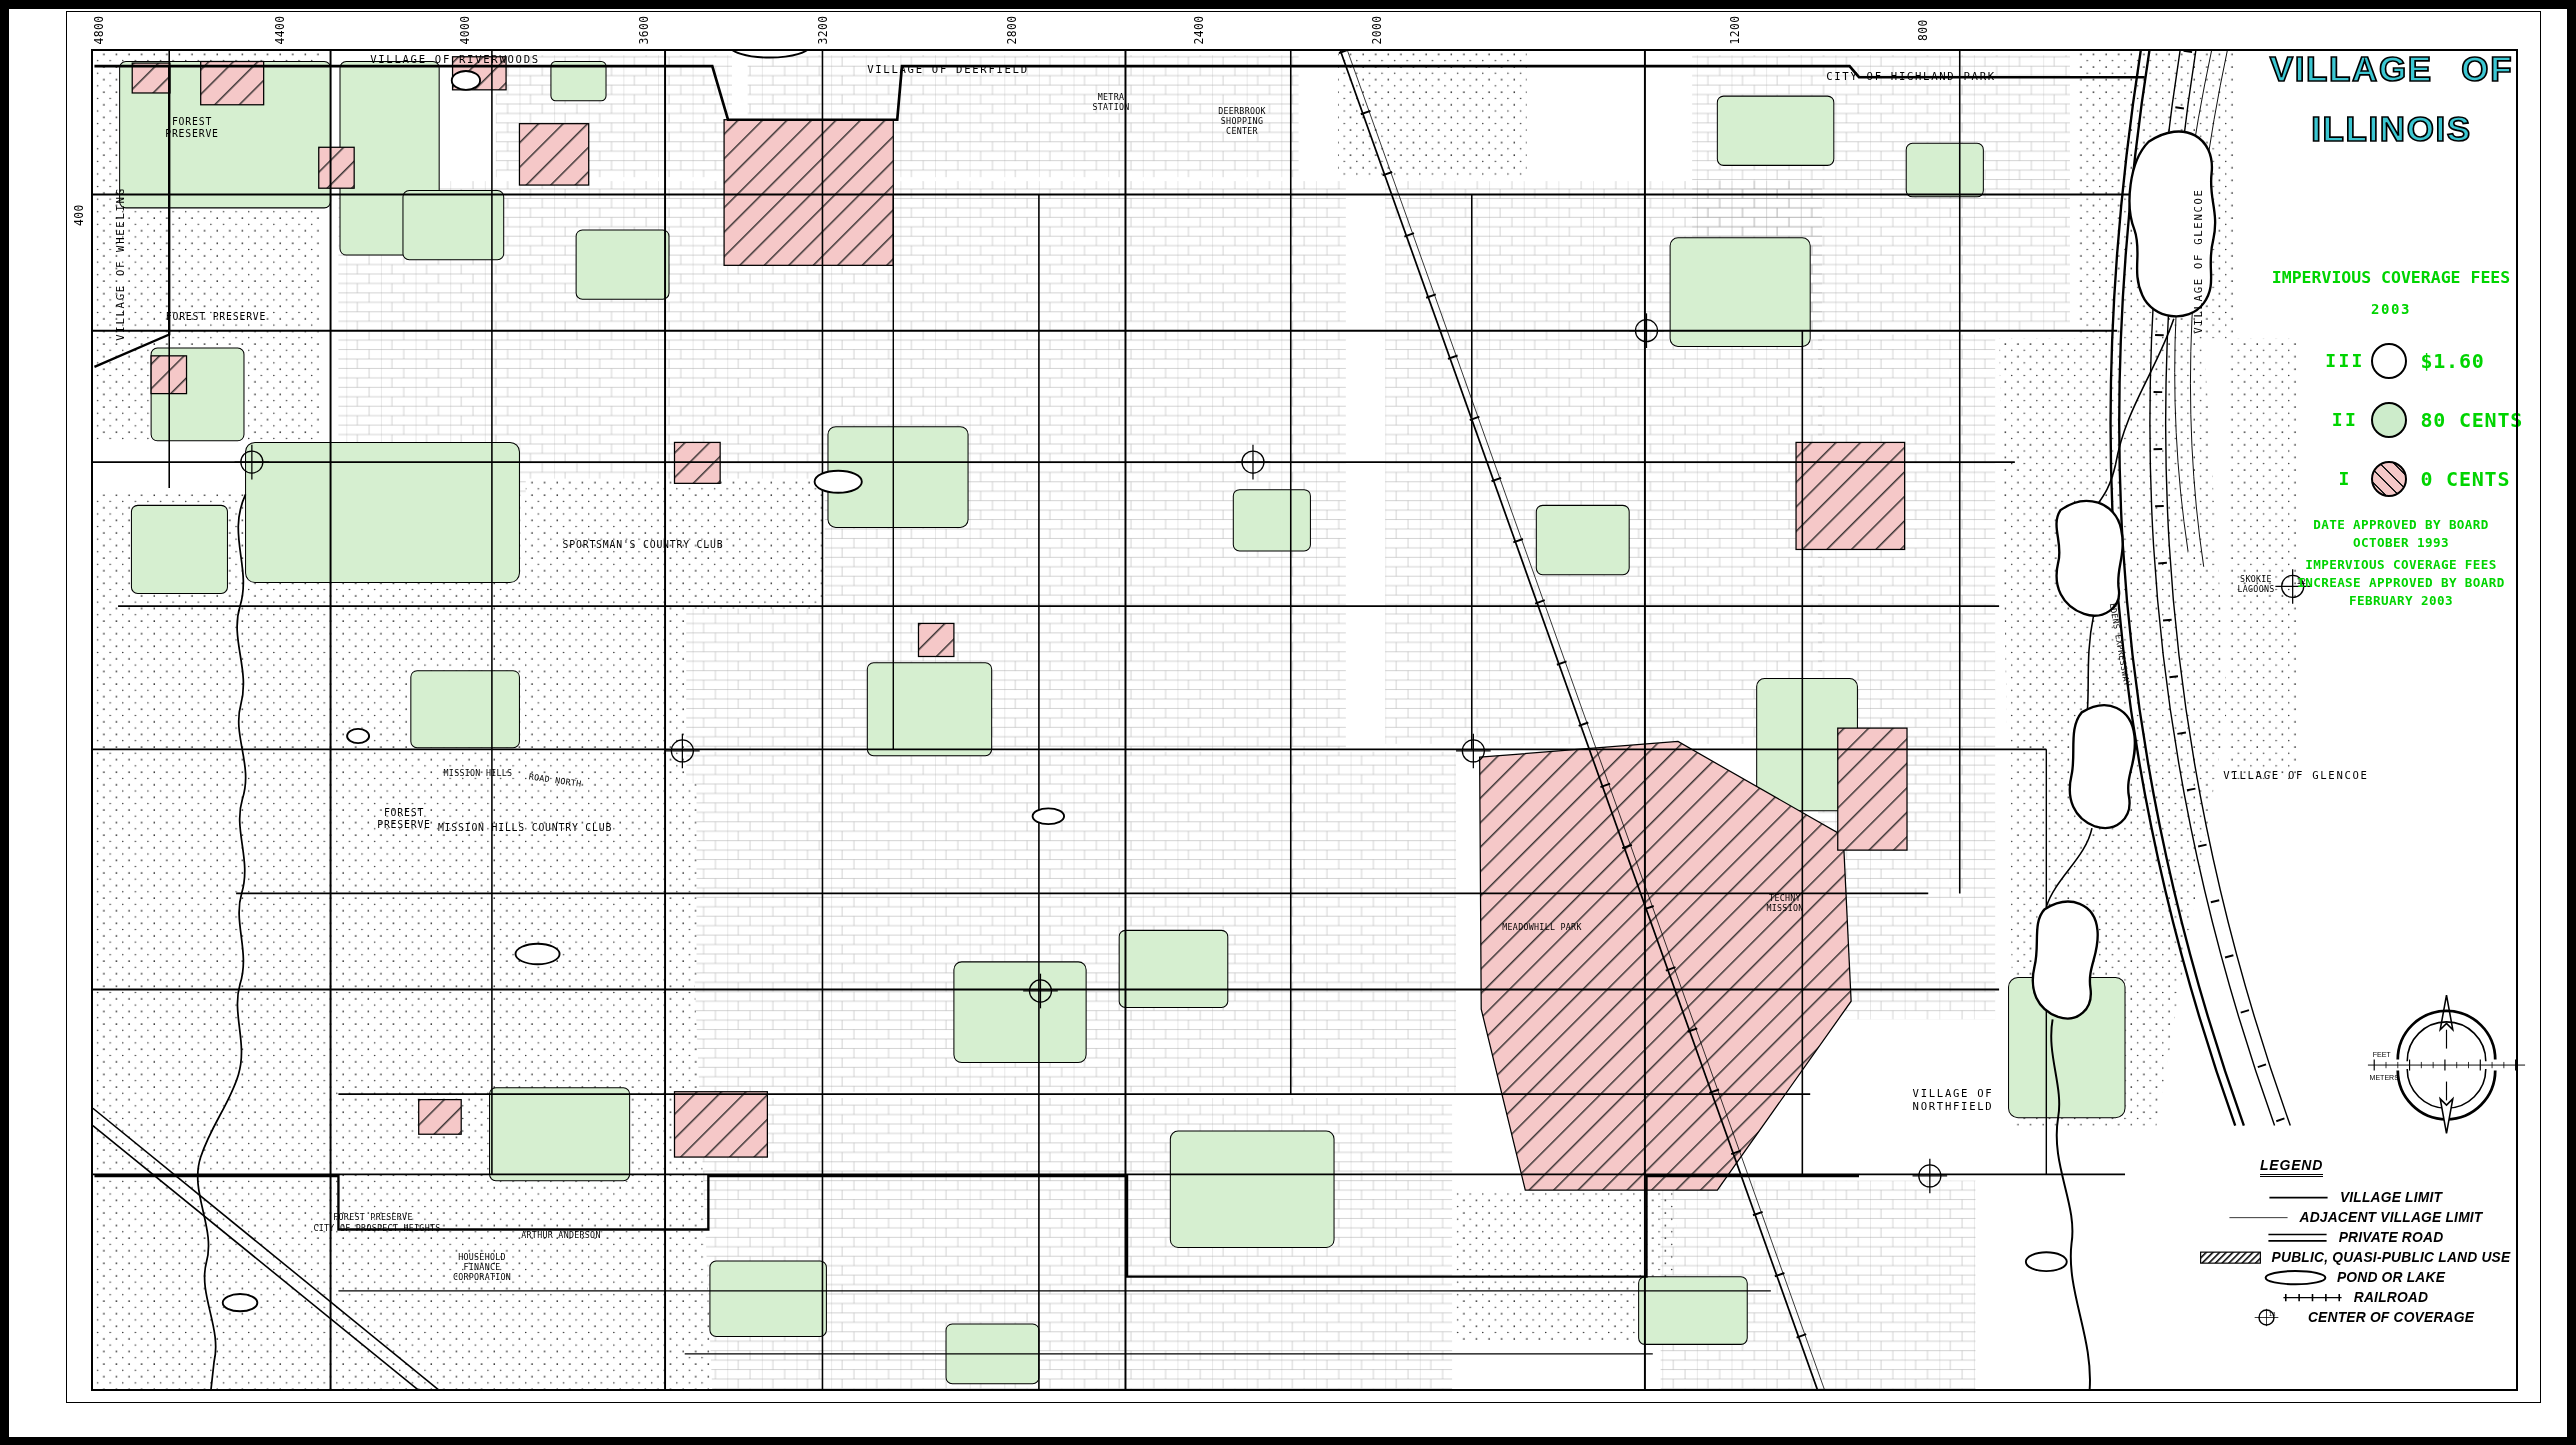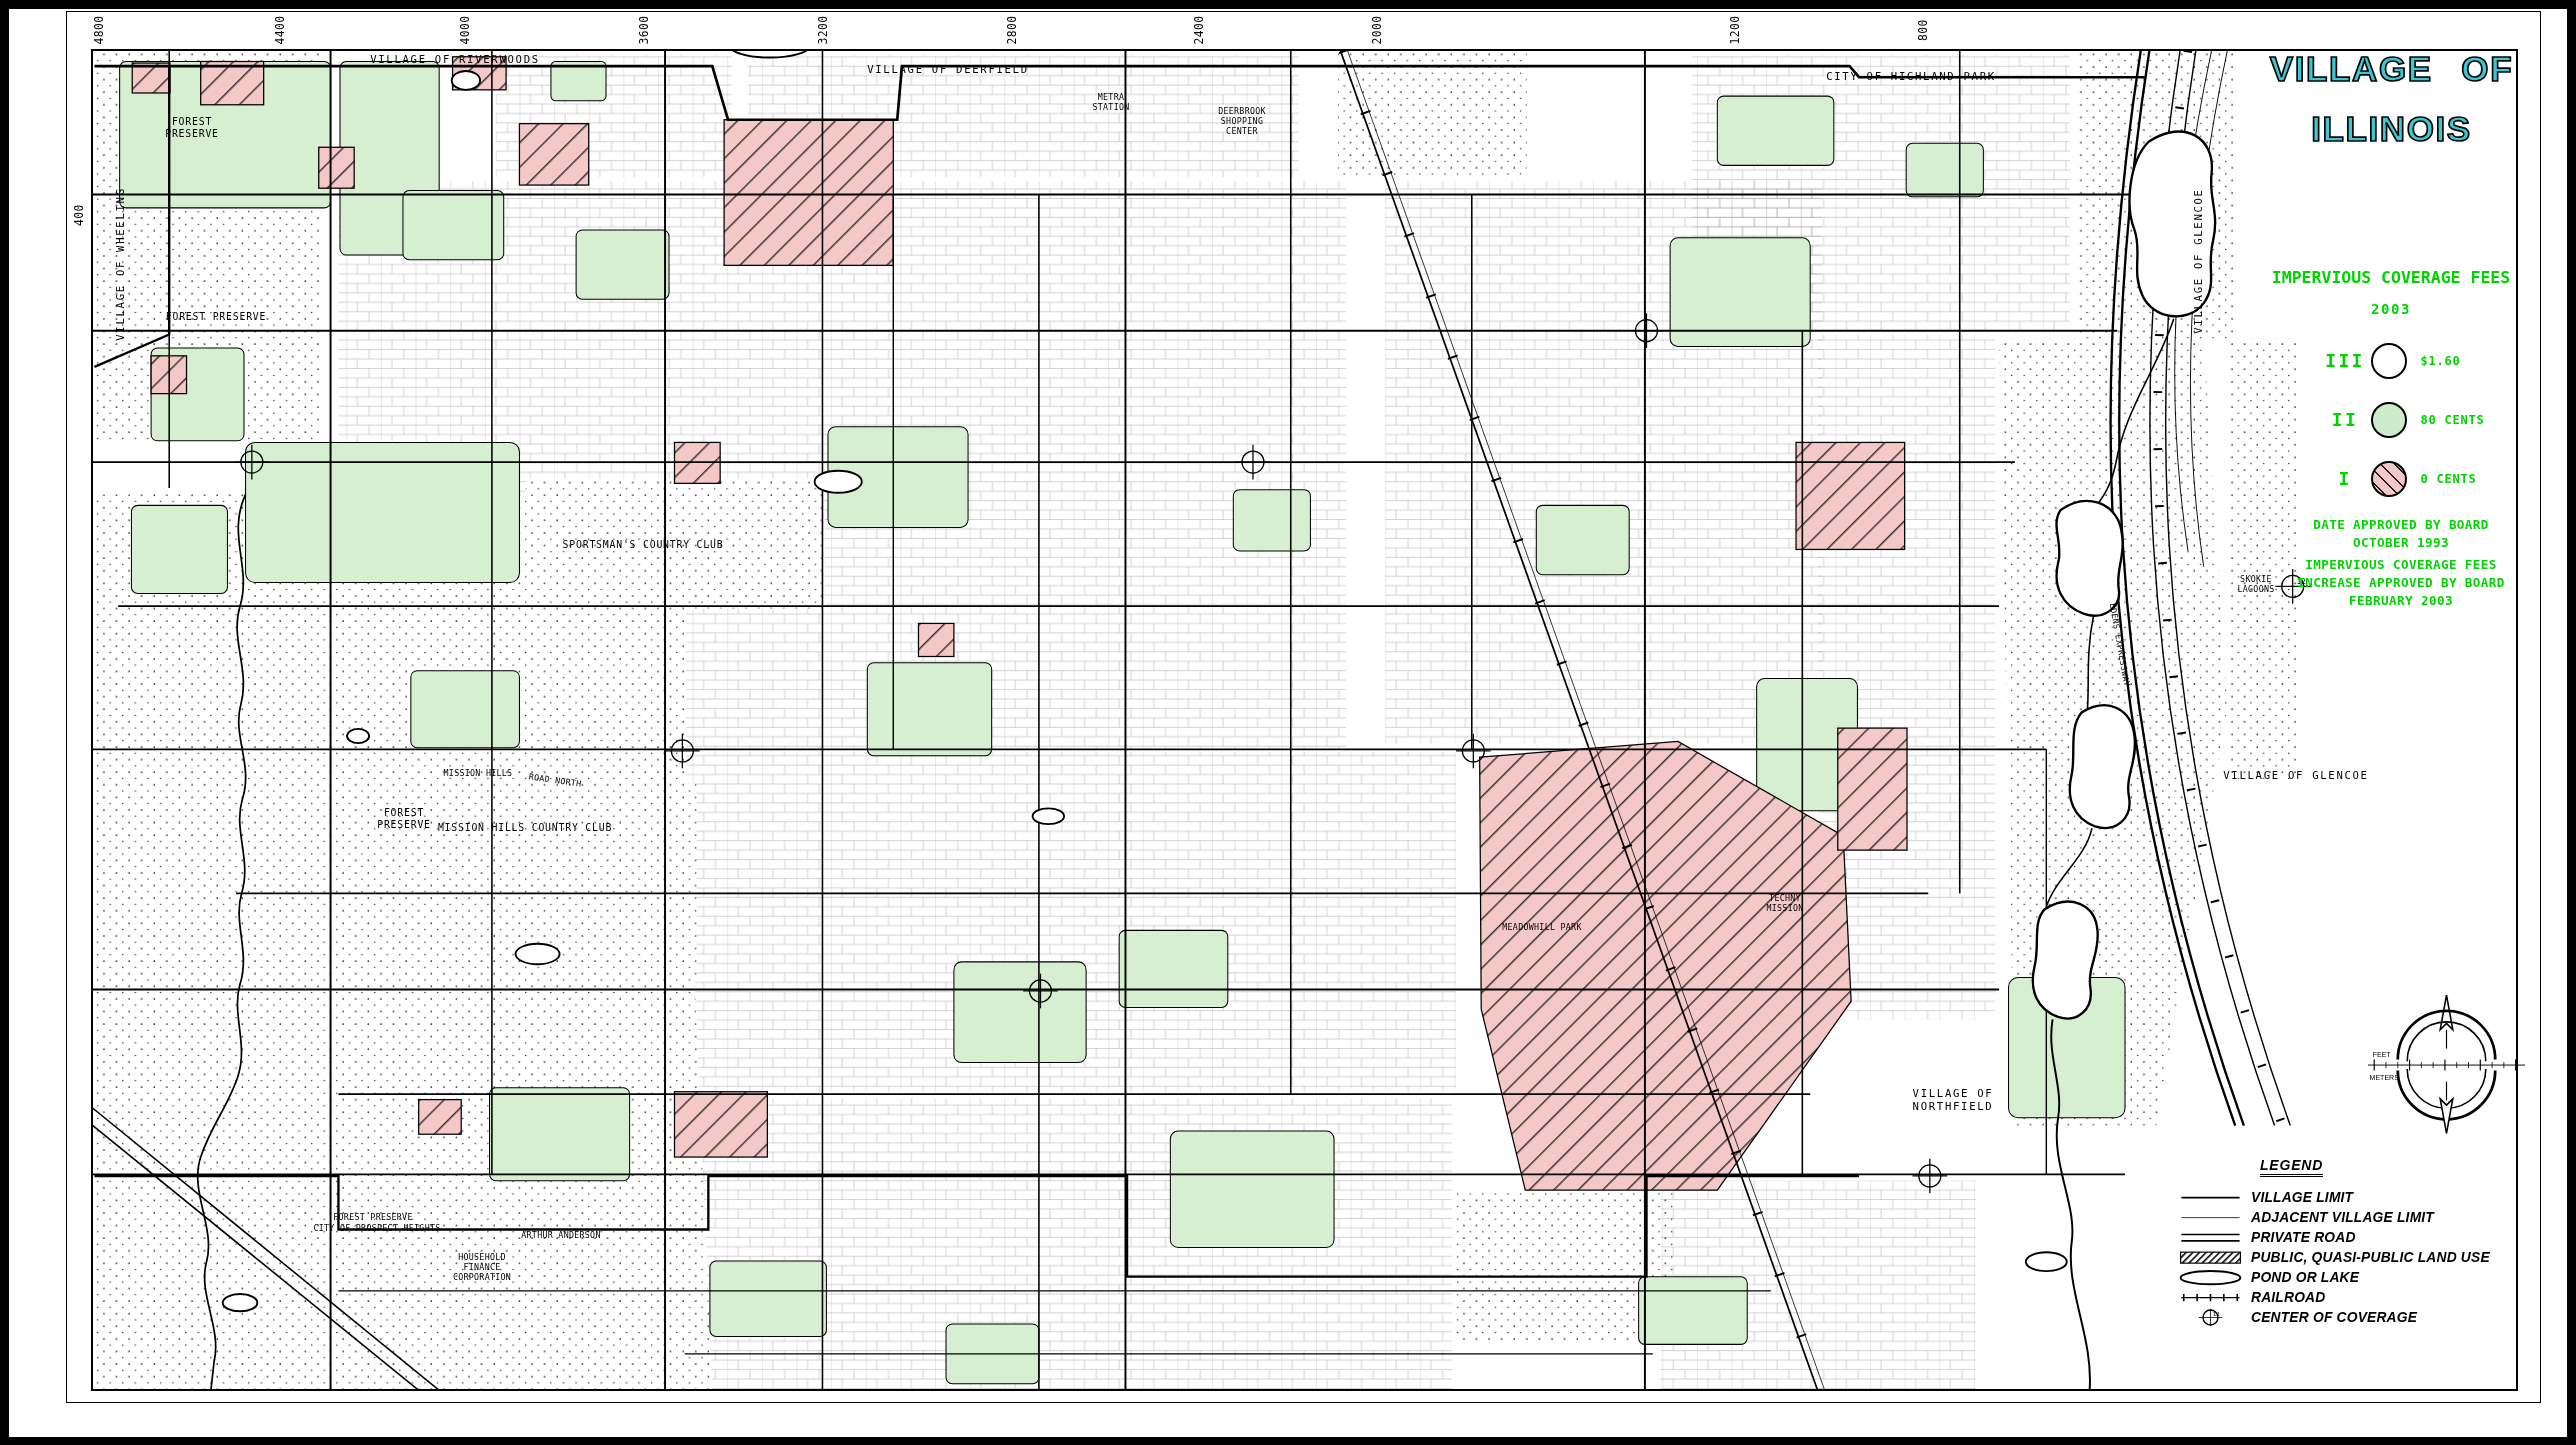--- a/index.html
+++ b/index.html
@@ -26,35 +26,35 @@
             font-weight:bold;font-size:16.5px;color:var(--green);letter-spacing:0px;}
   .year{position:absolute;left:2248px;top:301px;width:286px;text-align:center;z-index:4;
         font-weight:bold;font-size:14px;color:var(--green);letter-spacing:1.6px;}
 
   .feerows{position:absolute;left:2319px;top:331px;width:220px;z-index:4;}
   .feerow{display:flex;align-items:center;height:59px;}
   .tier{width:52px;text-align:center;font-weight:bold;font-size:18px;color:var(--green);letter-spacing:2.4px;}
   .sw{width:36px;height:36px;border-radius:50%;border:2.5px solid #000;box-sizing:border-box;background:#fff;flex:none;}
   .sw.green{background:#cdeccb;}
   .sw.pink{background:repeating-linear-gradient(45deg,#f5c8c8 0 7.9px,#1a1a1a 7.9px 9.4px);}
-  .fee{margin-left:13.4px;font-weight:bold;font-size:12px;color:var(--green);letter-spacing:0.8px;}
+  .fee{margin-left:13.4px;font-weight:bold;font-size:20px;color:var(--green);letter-spacing:0.8px;}
 
   .note{position:absolute;left:2264px;width:274px;text-align:center;z-index:4;white-space:pre-line;
         color:var(--green);font-weight:bold;font-size:12.6px;line-height:18px;letter-spacing:0.4px;}
   .n1{top:516px;}
   .n2{top:556px;}
 
   .compass{position:absolute;left:2366px;top:992px;width:161px;height:143px;z-index:4;}
 
   
   .legendblock{position:absolute;left:2169px;top:1157px;width:362px;z-index:4;}
   .lheadwrap{margin-left:91px;margin-bottom:11px;}
   .lhead{display:inline-block;font-family:"Liberation Sans",sans-serif;font-style:italic;font-weight:700;
          font-size:14px;letter-spacing:0.8px;border-bottom:3.1px double #000;padding-bottom:0.8px;}
-  .lrow{display:flex;align-items:center;height:20px;}
+  .lrow{display:flex;align-items:center;height:20px;justify-content:center;}
   .lsym{width:82px;display:flex;justify-content:center;align-items:center;flex:none;}
   .llab{font-family:"Liberation Sans",sans-serif;font-style:italic;font-weight:700;font-size:13.8px;
         letter-spacing:0.2px;white-space:nowrap;}
 </style>
 </head>
 <body>
 
 <div class="sheet">
 
   <svg class="mapsvg" viewBox="0 0 3273 1837">

